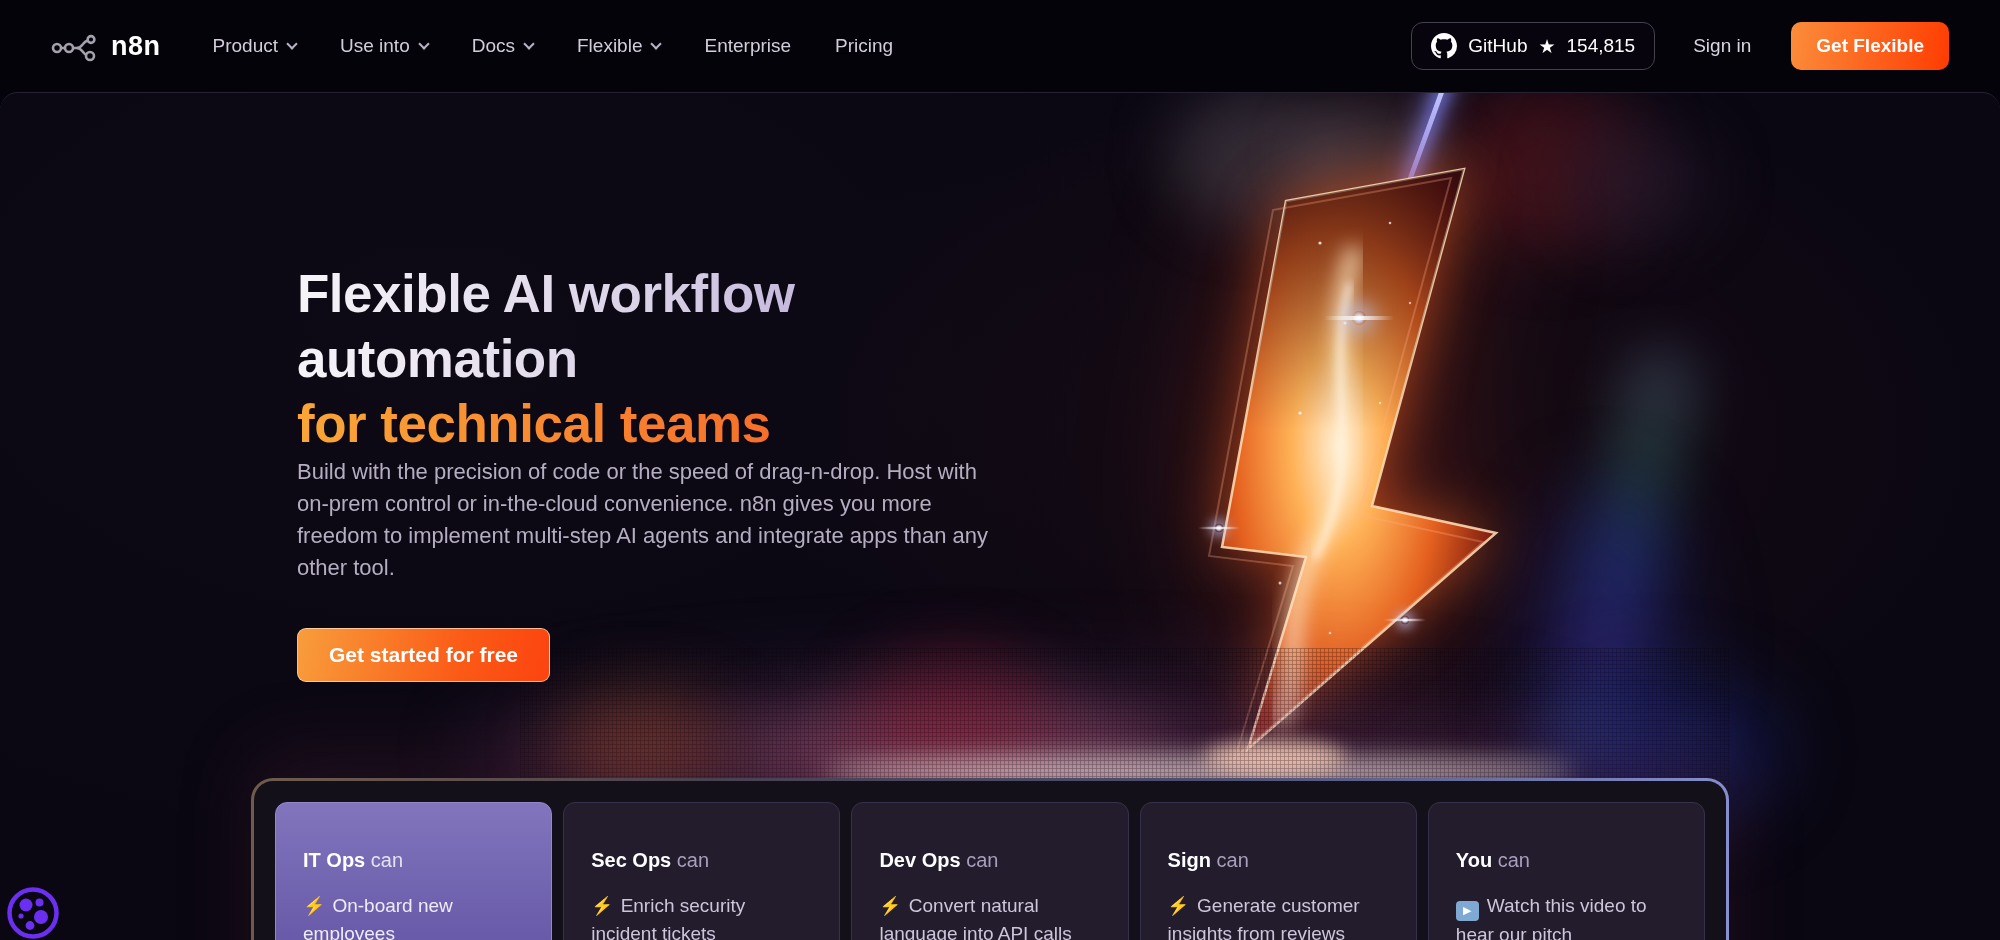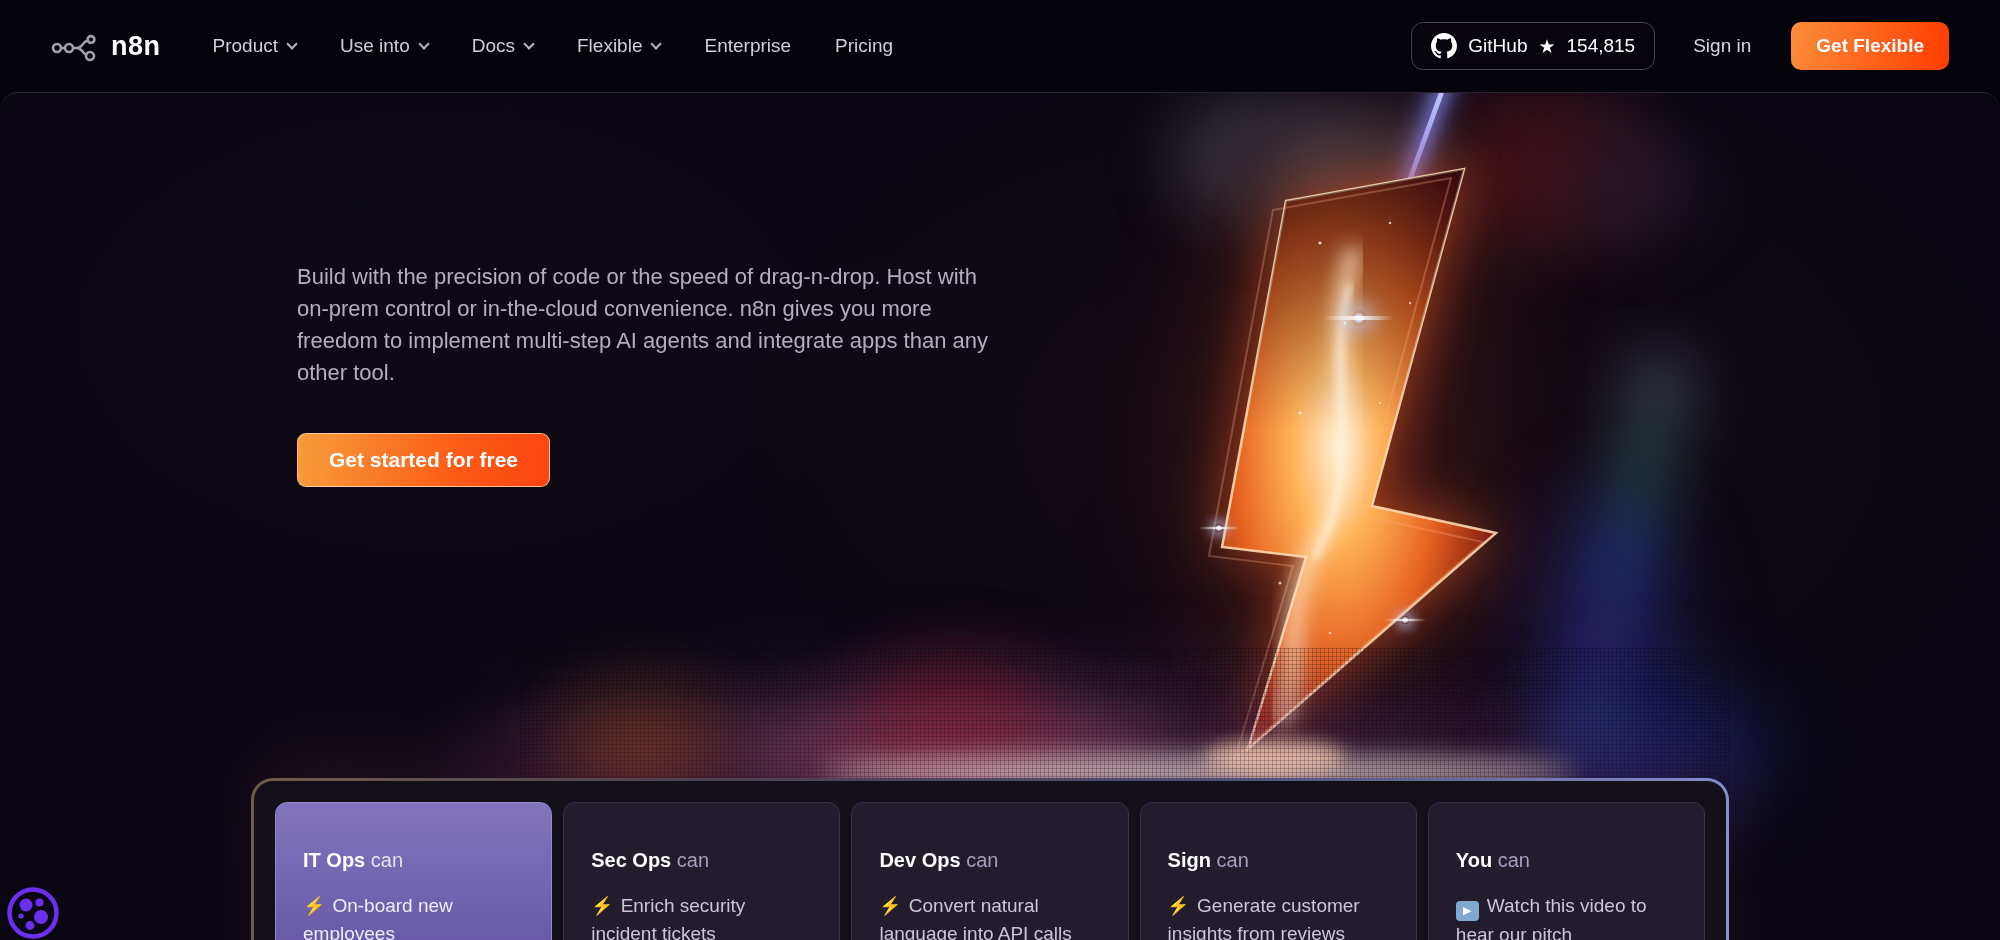--- a/index.html
+++ b/index.html
@@ -236,20 +236,24 @@
     <div class="blob orange-blob" style="position:absolute"></div>
     <div class="blob pink-band" style="position:absolute"></div>
     <div class="blob crimson" style="position:absolute"></div>
     <div class="blob blue-blob" style="position:absolute"></div>
     <div class="blob white-band" style="position:absolute"></div>
     <div class="blob tip-glow" style="position:absolute"></div>
     <div class="grid-tex"></div>
   </div>
 
   <div class="hero-content">
+    <h1 class="hero-title">
+      <span class="title-line line1">Flexible AI workflow automation</span>
+      <span class="title-line line2">for technical teams</span>
+    </h1>
     <p class="hero-desc">Build with the precision of code or the speed of drag-n-drop. Host with on-prem control or in-the-cloud convenience. n8n gives you more freedom to implement multi-step AI agents and integrate apps than any other tool.</p>
     <div class="hero-ctas">
       <button class="btn-primary">Get started for free</button>
     </div>
   </div>
 </section>
 
 <section class="cards-wrap">
   <div class="cards-inner" id="cards-row">
       <div class="card highlight">

